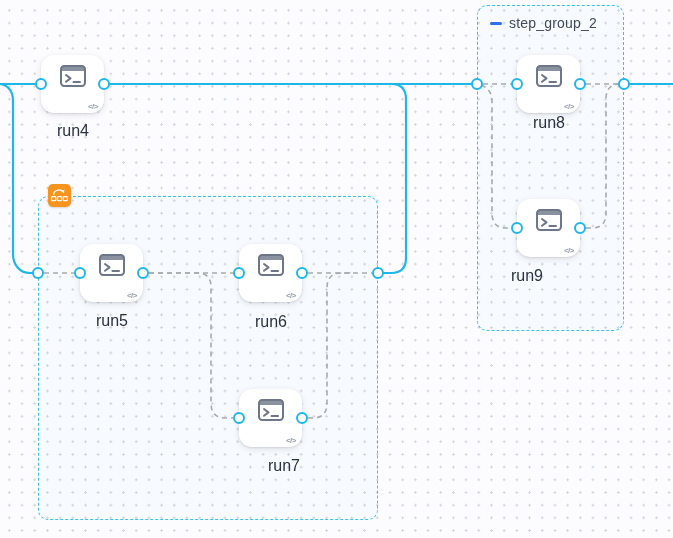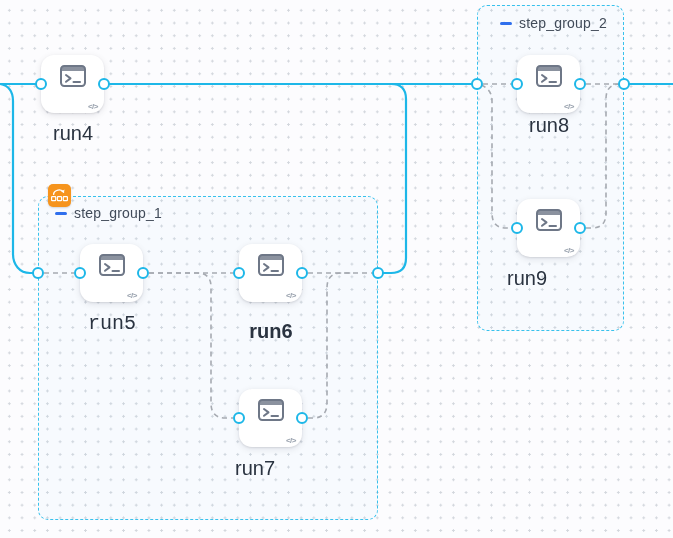--- a/index.html
+++ b/index.html
@@ -34,21 +34,21 @@
     box-shadow:0 1px 2px rgba(15,23,42,.10),0 2px 7px rgba(15,23,42,.10);
     display:flex;align-items:flex-start;justify-content:center;
   }
   .node svg.task-icon{margin-top:8px;}
   .code-badge{
     position:absolute;right:6px;bottom:2px;font-size:8px;font-weight:bold;
     color:#98a1ad;letter-spacing:-0.5px;
   }
   .node-label{
     position:absolute;width:80px;text-align:center;z-index:3;
-    font-size:20px;color:#2a3340;
+    font-size:16px;color:#2a3340;
   }
   .port{
     position:absolute;width:12px;height:12px;border-radius:50%;
     background:#fff;border:2.2px solid #1db7e8;z-index:6;cursor:crosshair;
   }
 </style>
 </head>
 <body>
 
 <div class="canvas">
@@ -56,30 +56,24 @@
   <div class="group" style="left:38px;top:196px;width:340px;height:324px;">
     <div class="group-badge" style="left:9px;top:-13px;">
       <svg width="19" height="19" viewBox="0 0 19 19">
         <rect x="1.6" y="10.6" width="4.1" height="4.1" rx="0.6" fill="none" stroke="#fff" stroke-width="1.2"></rect>
         <rect x="7.45" y="10.6" width="4.1" height="4.1" rx="0.6" fill="none" stroke="#fff" stroke-width="1.2"></rect>
         <rect x="13.3" y="10.6" width="4.1" height="4.1" rx="0.6" fill="none" stroke="#fff" stroke-width="1.2"></rect>
         <path d="M3.6 8.4 C4 3.6 11.5 2.4 13.6 6.2" fill="none" stroke="#fff" stroke-width="1.4" stroke-linecap="round"></path>
         <path d="M14.6 3.6 L13.8 6.6 L10.9 5.8 Z" fill="#fff"></path>
       </svg>
     </div>
-    <div class="group-header" style="left:15px;top:8px;">
-      <div class="collapse-btn">
-        <div class="collapse-bar"></div>
-      </div>
-      <div class="group-label">step_group_1</div>
-    </div>
   </div>
 
   <div class="group" style="left:477px;top:5px;width:147px;height:326px;">
-    <div class="group-header" style="left:21px;top:9px;">
+    <div class="group-header" style="left:11px;top:9px;">
       <div class="collapse-btn">
         <div class="collapse-bar"></div>
       </div>
       <div class="group-label">step_group_2</div>
     </div>
   </div>
 
   <svg class="edges" width="673" height="538" viewBox="0 0 673 538">
     <path class="edge-solid" d="M 0 84 H 477"></path>
     <path class="edge-solid" d="M 0 84 C 8 85.5 13 91 13 101 L 13 254 C 13 264.5 19.5 273 30 273 L 38 273"></path>
@@ -110,43 +104,43 @@
 
   <div class="node" style="left:80px;top:244px;">
     <svg class="task-icon" width="28" height="26" viewBox="0 0 28 26">
       <rect x="2" y="3" width="24" height="20" rx="3.2" fill="none" stroke="#6e7787" stroke-width="2"></rect>
       <path d="M5.2 3 h17.6 a3.2 3.2 0 0 1 3.2 3.2 V8 H2 V6.2 a3.2 3.2 0 0 1 3.2-3.2 z" fill="#6e7787" opacity="0.8"></path>
       <path d="M7 12 l4.5 3.4 L7 18.8" fill="none" stroke="#6e7787" stroke-width="2" stroke-linecap="round" stroke-linejoin="round"></path>
       <path d="M14.5 19 H21" stroke="#6e7787" stroke-width="2" stroke-linecap="round"></path>
     </svg>
     <span class="code-badge">&lt;/&gt;</span>
   </div>
-  <div class="node-label" style="left:72px;top:312px;font-family:Liberation Mono, monospace;">run5</div>
+  <div class="node-label" style="left:72px;top:312px;">run5</div>
 
   <div class="node" style="left:239px;top:244px;">
     <svg class="task-icon" width="28" height="26" viewBox="0 0 28 26">
       <rect x="2" y="3" width="24" height="20" rx="3.2" fill="none" stroke="#6e7787" stroke-width="2"></rect>
       <path d="M5.2 3 h17.6 a3.2 3.2 0 0 1 3.2 3.2 V8 H2 V6.2 a3.2 3.2 0 0 1 3.2-3.2 z" fill="#6e7787" opacity="0.8"></path>
       <path d="M7 12 l4.5 3.4 L7 18.8" fill="none" stroke="#6e7787" stroke-width="2" stroke-linecap="round" stroke-linejoin="round"></path>
       <path d="M14.5 19 H21" stroke="#6e7787" stroke-width="2" stroke-linecap="round"></path>
     </svg>
     <span class="code-badge">&lt;/&gt;</span>
   </div>
-  <div class="node-label" style="left:231px;top:320px;font-weight:bold;">run6</div>
+  <div class="node-label" style="left:231px;top:313px;">run6</div>
 
   <div class="node" style="left:239px;top:389px;">
     <svg class="task-icon" width="28" height="26" viewBox="0 0 28 26">
       <rect x="2" y="3" width="24" height="20" rx="3.2" fill="none" stroke="#6e7787" stroke-width="2"></rect>
       <path d="M5.2 3 h17.6 a3.2 3.2 0 0 1 3.2 3.2 V8 H2 V6.2 a3.2 3.2 0 0 1 3.2-3.2 z" fill="#6e7787" opacity="0.8"></path>
       <path d="M7 12 l4.5 3.4 L7 18.8" fill="none" stroke="#6e7787" stroke-width="2" stroke-linecap="round" stroke-linejoin="round"></path>
       <path d="M14.5 19 H21" stroke="#6e7787" stroke-width="2" stroke-linecap="round"></path>
     </svg>
     <span class="code-badge">&lt;/&gt;</span>
   </div>
-  <div class="node-label" style="left:215px;top:457px;">run7</div>
+  <div class="node-label" style="left:244px;top:457px;">run7</div>
 
   <div class="node" style="left:517px;top:55px;">
     <svg class="task-icon" width="28" height="26" viewBox="0 0 28 26">
       <rect x="2" y="3" width="24" height="20" rx="3.2" fill="none" stroke="#6e7787" stroke-width="2"></rect>
       <path d="M5.2 3 h17.6 a3.2 3.2 0 0 1 3.2 3.2 V8 H2 V6.2 a3.2 3.2 0 0 1 3.2-3.2 z" fill="#6e7787" opacity="0.8"></path>
       <path d="M7 12 l4.5 3.4 L7 18.8" fill="none" stroke="#6e7787" stroke-width="2" stroke-linecap="round" stroke-linejoin="round"></path>
       <path d="M14.5 19 H21" stroke="#6e7787" stroke-width="2" stroke-linecap="round"></path>
     </svg>
     <span class="code-badge">&lt;/&gt;</span>
   </div>

